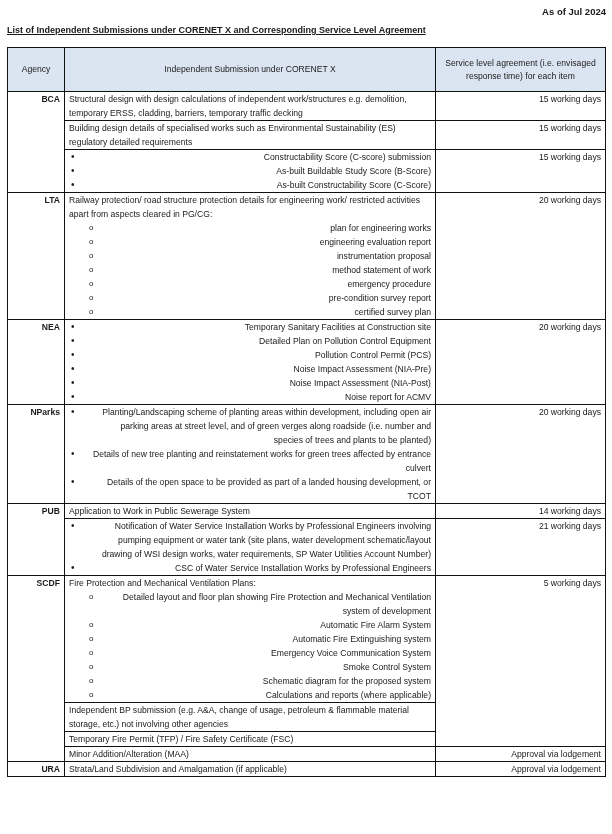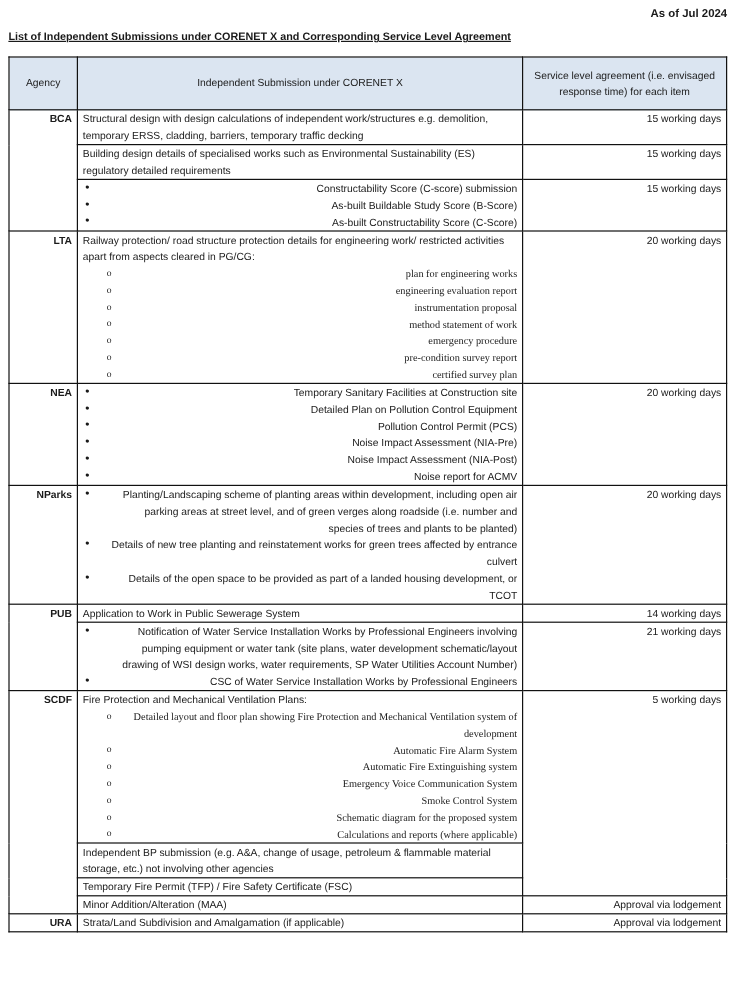--- a/index.html
+++ b/index.html
@@ -30,21 +30,21 @@
   col.c-agency { width: 57px; }
   col.c-desc { width: 371px; }
   col.c-sla { width: 170px; }
   td.agency { font-weight: bold; text-align: right; padding-top: 0; }
   td.sla { text-align: right; margin-top: 40px; }
   ul { margin: 0; padding: 0; list-style: none; text-align: right; }
   ul.bullets li { position: relative; padding-left: 22px; }
   ul.bullets li::before {
     content: "\2022"; position: absolute; left: 2px; top: 0; font-size: 10px;
   }
-  ul.circles li { position: relative; padding-left: 40px; font-family: Liberation Serif, serif; }
+  ul.circles li { position: relative; padding-left: 40px; }
   ul.circles li::before {
     content: "o"; position: absolute; left: 20px; top: 0; font-size: 8px;
   }
 </style>
 </head>
 <body>
 
 <div class="asof">As of Jul 2024</div>
 <div class="doc-title">List of Independent Submissions under CORENET X and Corresponding Service Level Agreement</div>
 

